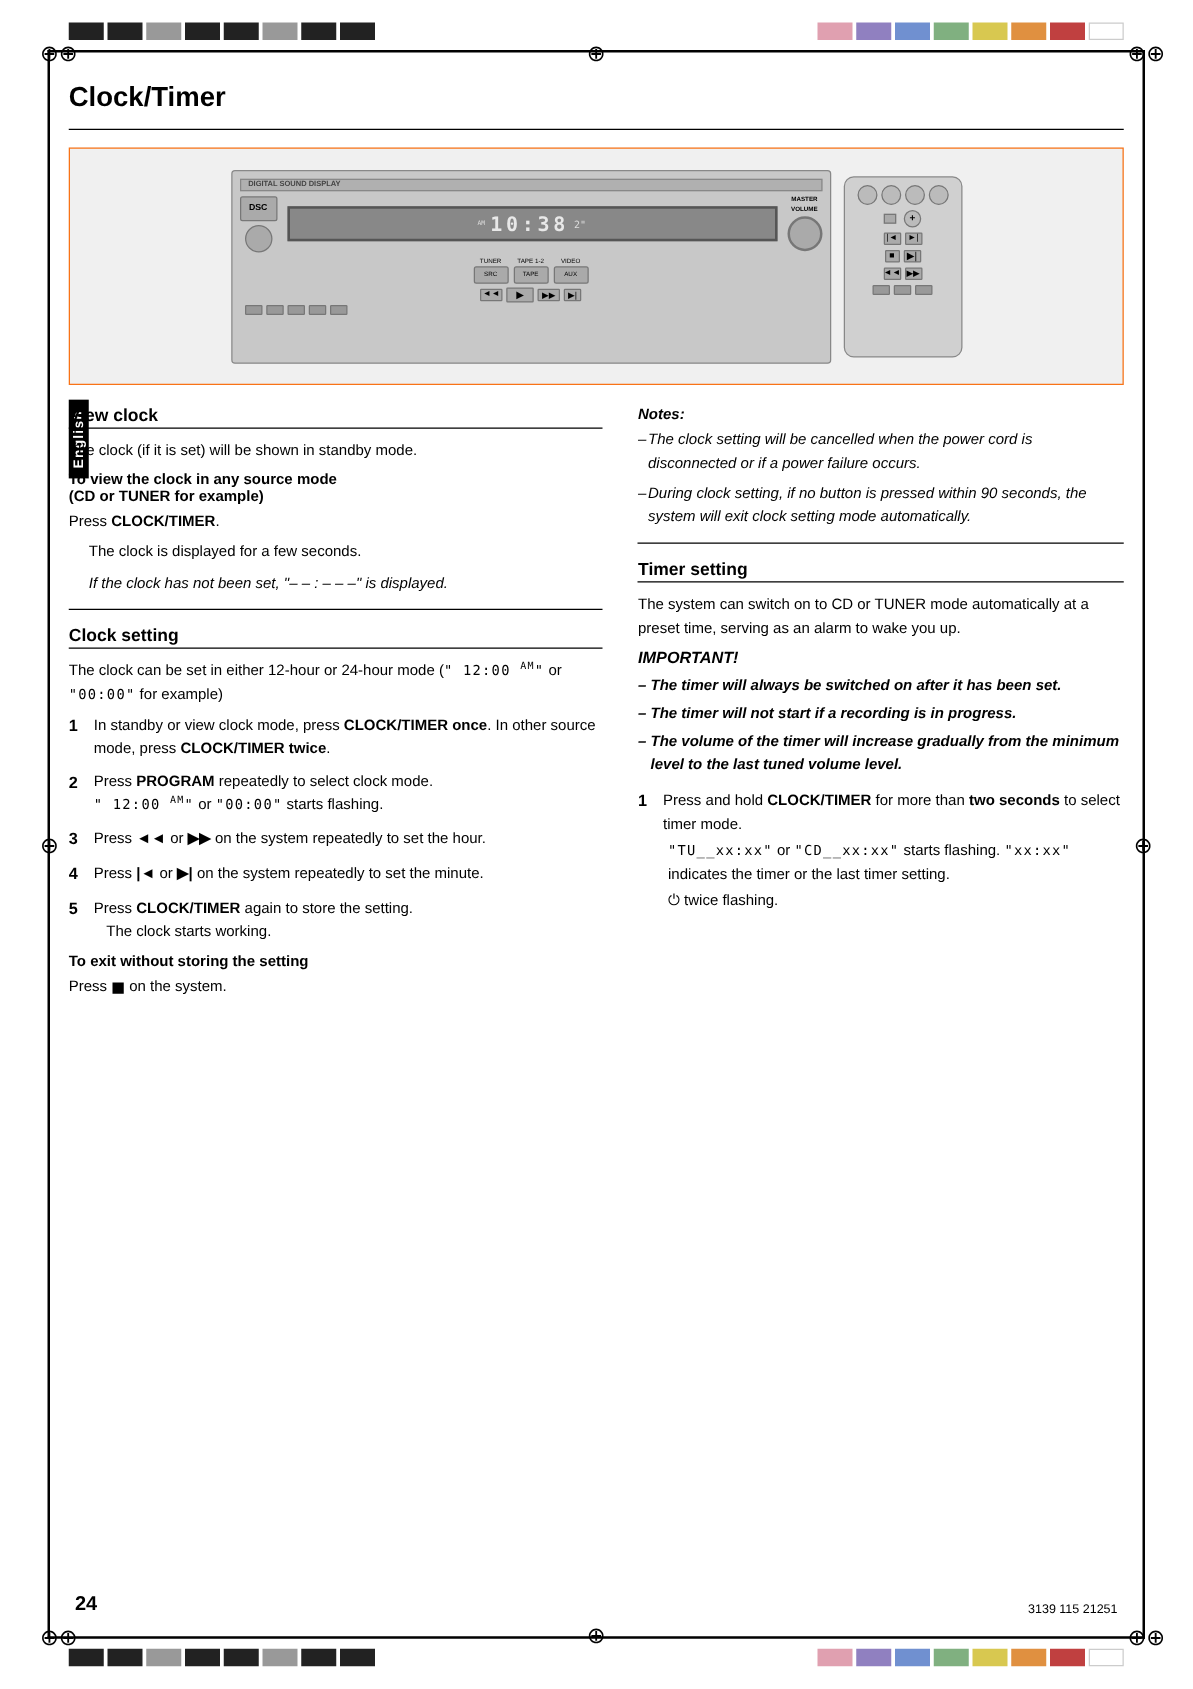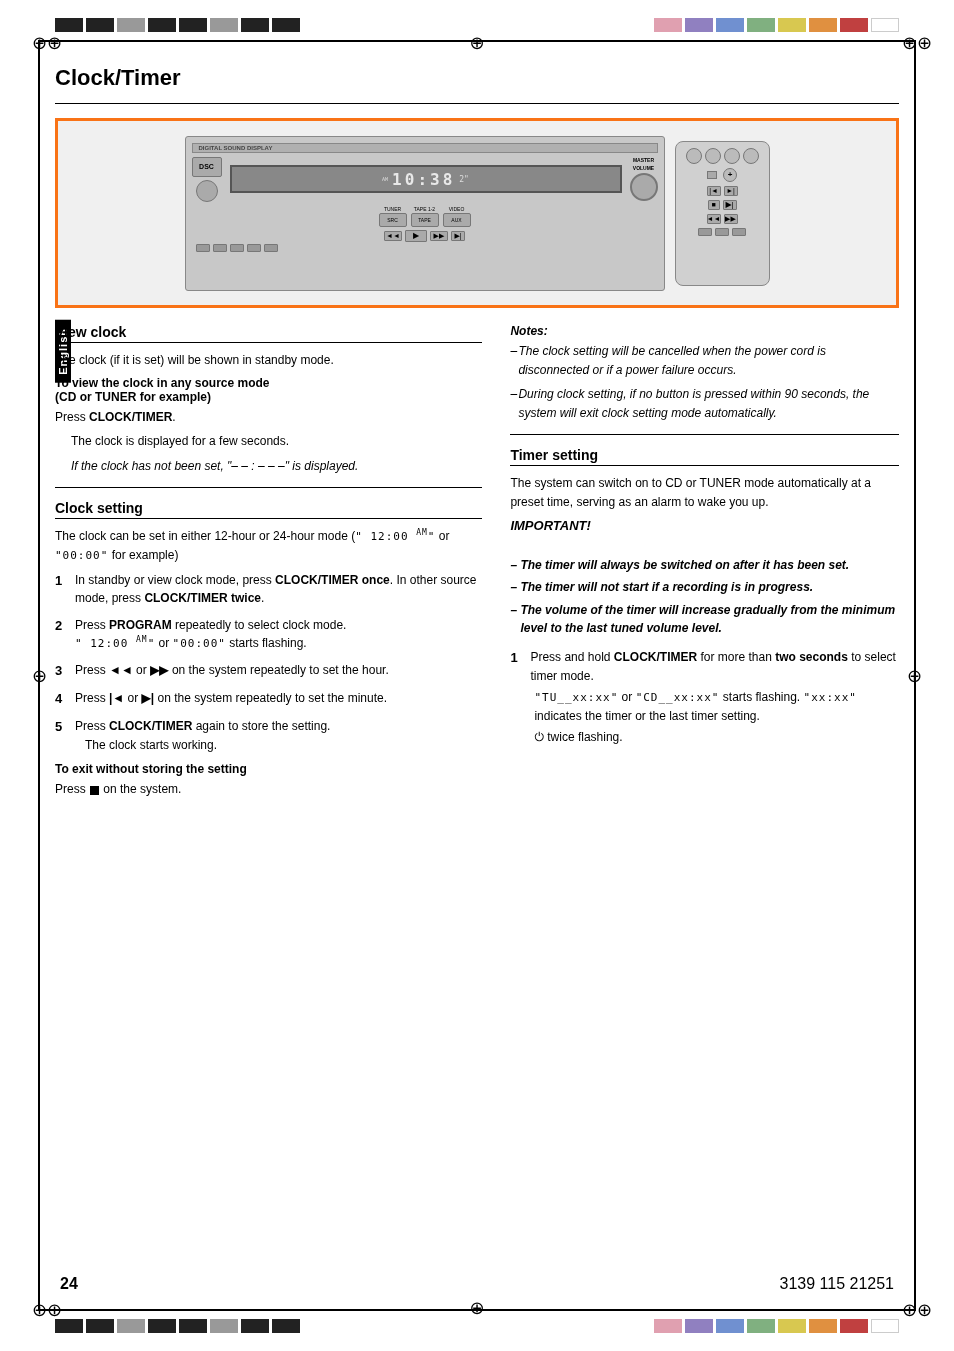--- a/index.html
+++ b/index.html
@@ -100,21 +100,21 @@
       color: #fff;
       padding: 8px 2px;
       text-align: center;
     }
 
     
     .device-image-area {
       width: 100%;
       height: 190px;
       background: #f0f0f0;
-      border: 3px solid #f97316;
+      border: 1px solid #f97316;
       margin-bottom: 16px;
       display: flex;
       align-items: center;
       justify-content: center;
       position: relative;
       overflow: hidden;
     }
 
     
     .text-columns {
@@ -196,21 +196,21 @@
       content: '–';
       position: absolute;
       left: 0;
     }
 
     
     .important-label {
       font-weight: bold;
       font-style: italic;
       font-size: 13px;
-      margin-bottom: 23px;
+      margin-bottom: 6px;
     }
     .important-item {
       font-size: 12px;
       font-weight: bold;
       font-style: italic;
       line-height: 1.55;
       margin-bottom: 4px;
       padding-left: 10px;
       position: relative;
     }
@@ -232,21 +232,21 @@
       position: absolute;
       bottom: 58px;
       left: 60px;
       font-size: 16px;
       font-weight: bold;
     }
     .doc-number {
       position: absolute;
       bottom: 58px;
       right: 60px;
-      font-size: 16px;
+      font-size: 10px;
     }
 
     
     .symbol-display {
       font-family: monospace;
       font-size: 11px;
       letter-spacing: 1px;
     }
 
     

